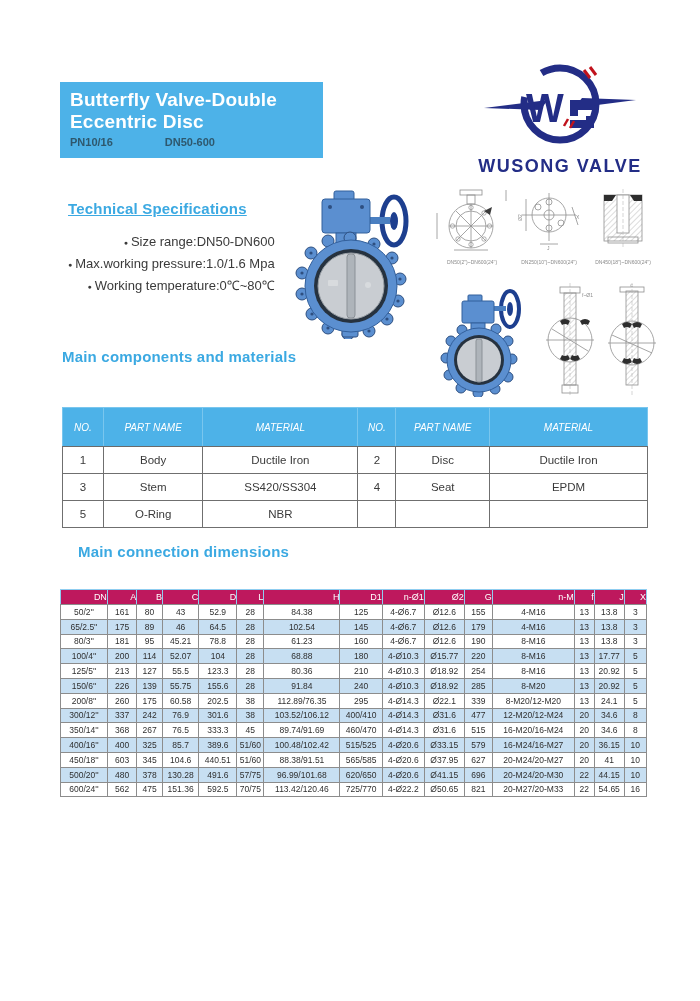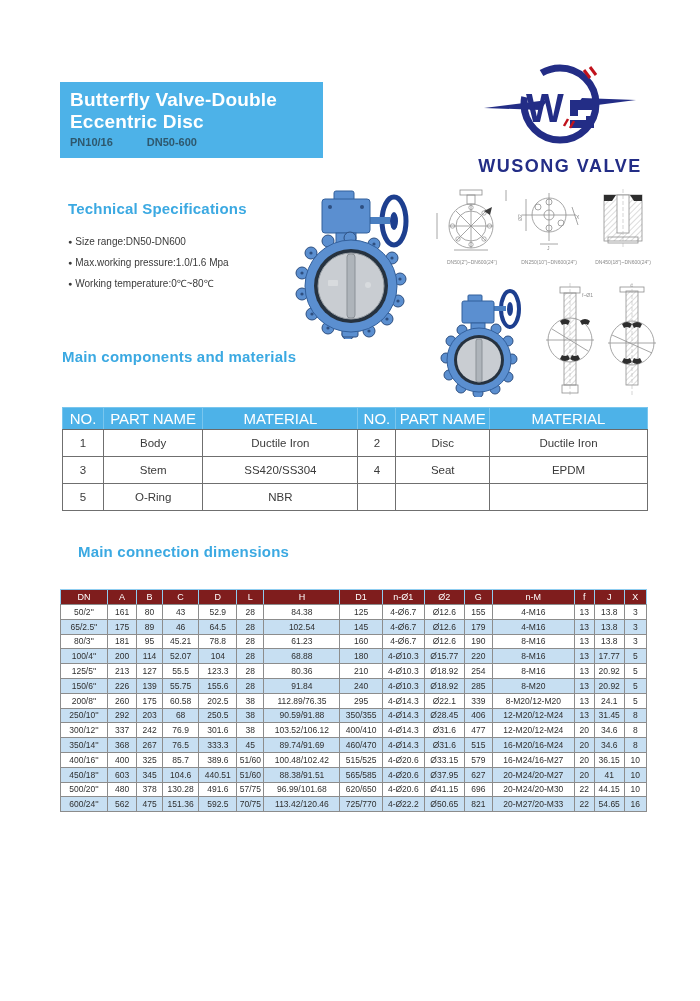--- a/index.html
+++ b/index.html
@@ -4,60 +4,60 @@
 <style>
   * { margin:0; padding:0; box-sizing:border-box; }
   html,body { background:#ffffff; }
   body { font-family:"Liberation Sans", sans-serif; }
   .page { position:relative; width:700px; height:1001px; background:#fff; overflow:hidden; }
 
   
   .banner { position:absolute; left:60px; top:82px; width:263px; height:76px;
             background:#4DB2E8; padding:7px 10px 8px 10px; }
   .banner .title { color:#ffffff; font-size:19px; font-weight:700; line-height:22px; letter-spacing:.2px; }
-  .banner .sub { margin-top:3px; display:flex; gap:34px; color:#2e586e; font-size:11px; font-weight:700;align-items:center; }
+  .banner .sub { margin-top:3px; display:flex; gap:52px; color:#2e586e; font-size:11px; font-weight:700;align-items:center; }
 
   
   .logo { position:absolute; left:478px; top:56px; width:164px; text-align:center; }
   .logo .wordmark { margin-top:0; color:#232d86; font-size:18px; font-weight:700; letter-spacing:1.5px; }
 
   
   .sect-heading { position:absolute; color:#3BA9E2; font-size:15px; font-weight:600; letter-spacing:.2px; }
-  #h-tech { left:68px; top:200px; }
+  #h-tech { left:68px; top:200px;text-decoration:underline; }
   #h-comp { left:62px; top:341px;margin-top:7px; }
   #h-dims { left:78px; top:543px;text-align:center; }
 
   
   .bullets { position:absolute; left:68px; top:231px; }
-  .bullet-item { font-size:10px; color:#3a3a3a; line-height:21px; }
+  .bullet-item { font-size:13px; color:#3a3a3a; line-height:21px;text-align:right; }
   .bullet-item::before { content:"●"; font-size:7px; vertical-align:1px; margin-right:3px; color:#3a3a3a; }
 
   
   .fig { position:absolute; }
   .fig-caption { font-size:5px; color:#8a8a8a; text-align:center; margin-top:2px; white-space:nowrap; }
   #valve1 { left:288px; top:181px; }
   #drawA { left:434px; top:187px; width:76px; }
   #drawB { left:516px; top:187px; width:66px; }
   #drawC { left:588px; top:187px; width:70px; }
   #valve2 { left:438px; top:283px; }
   #drawD { left:542px; top:283px; }
   #drawE { left:604px; top:283px; }
 
   
   table { border-collapse:collapse; }
   .comp-table { position:absolute; left:62px; top:407px; width:586px; table-layout:fixed; }
-  .comp-table th { background:#4DB2E8; color:#fff; font-size:15px; font-weight:400;
-                   height:22px; border:1px solid #79c6ee; border-bottom:1px solid #6a6a6a; }
+  .comp-table th { background:#4DB2E8; color:#fff; font-size:10px; font-weight:400;
+                   height:39px; border:1px solid #79c6ee; border-bottom:1px solid #6a6a6a;font-style:italic; }
   .comp-table td { height:27px; border:1px solid #6f6f6f; font-size:11.5px; color:#3a3a3a;
                    text-align:center; background:#fff; }
 
   
   .dims-table { position:absolute; left:60px; top:589px; width:587px; table-layout:fixed; }
-  .dims-table th { background:#7f1d1d; color:#fff; font-size:9px; font-weight:400;
-                   height:15px; border:1px solid #8fcdf0; border-bottom:1px solid #8c8c8c; }
+  .dims-table th { background:#be185d; color:#fff; font-size:9px; font-weight:400;
+                   height:15px; border:1px solid #8fcdf0; border-bottom:1px solid #8c8c8c;text-align:right; }
   .dims-table td { height:14.8px; border:1px solid #8c8c8c; font-size:8.5px; color:#2f2f2f;
                    text-align:center; padding:0 1px; overflow:hidden; white-space:nowrap; }
   .dims-table tbody tr:nth-child(even) td { background:#C7DFF2; }
   .dims-table tbody tr:nth-child(odd) td { background:#ffffff; }
 </style>
 </head>
 <body>
 
 <div class="page">
 
@@ -487,37 +487,20 @@
           <td>295</td>
           <td>4-Ø14.3</td>
           <td>Ø22.1</td>
           <td>339</td>
           <td>8-M20/12-M20</td>
           <td>13</td>
           <td>24.1</td>
           <td>5</td>
         </tr>
         <tr>
-          <td>250/10''</td>
-          <td>292</td>
-          <td>203</td>
-          <td>68</td>
-          <td>250.5</td>
-          <td>38</td>
-          <td>90.59/91.88</td>
-          <td>350/355</td>
-          <td>4-Ø14.3</td>
-          <td>Ø28.45</td>
-          <td>406</td>
-          <td>12-M20/12-M24</td>
-          <td>13</td>
-          <td>31.45</td>
-          <td>8</td>
-        </tr>
-        <tr>
           <td>300/12''</td>
           <td>337</td>
           <td>242</td>
           <td>76.9</td>
           <td>301.6</td>
           <td>38</td>
           <td>103.52/106.12</td>
           <td>400/410</td>
           <td>4-Ø14.3</td>
           <td>Ø31.6</td>

